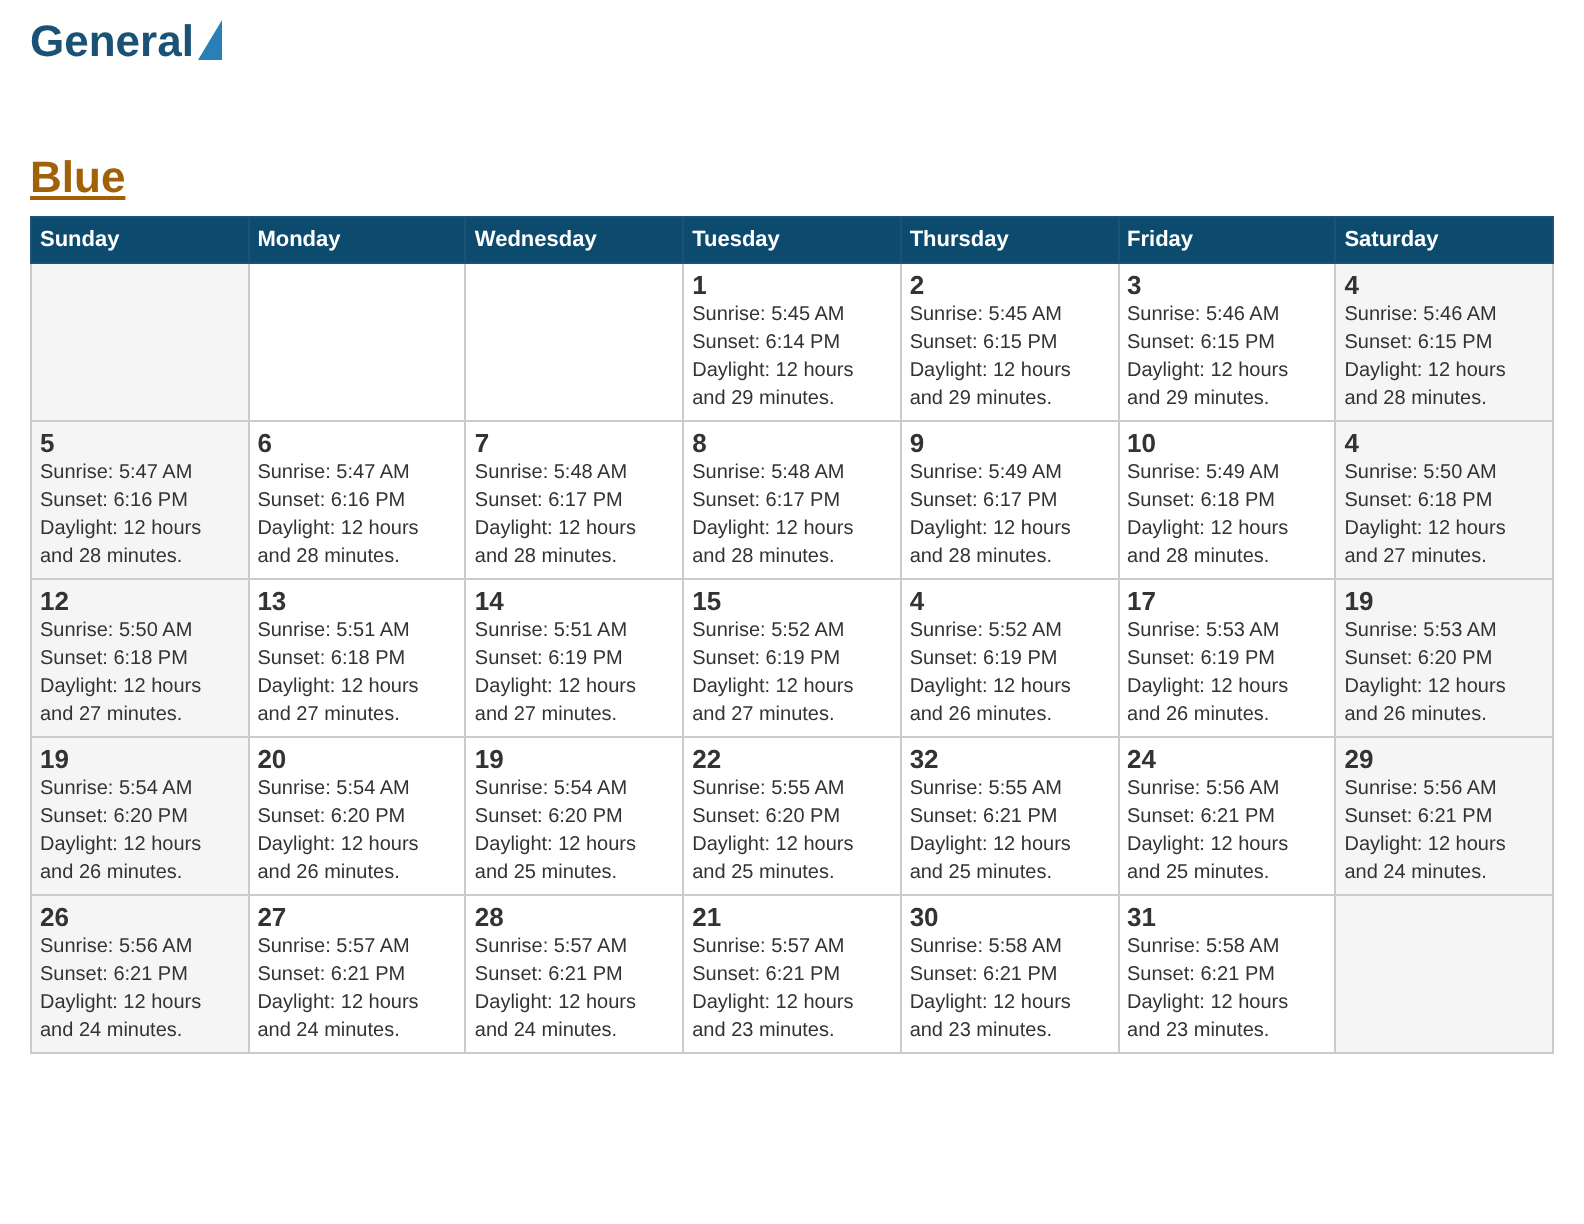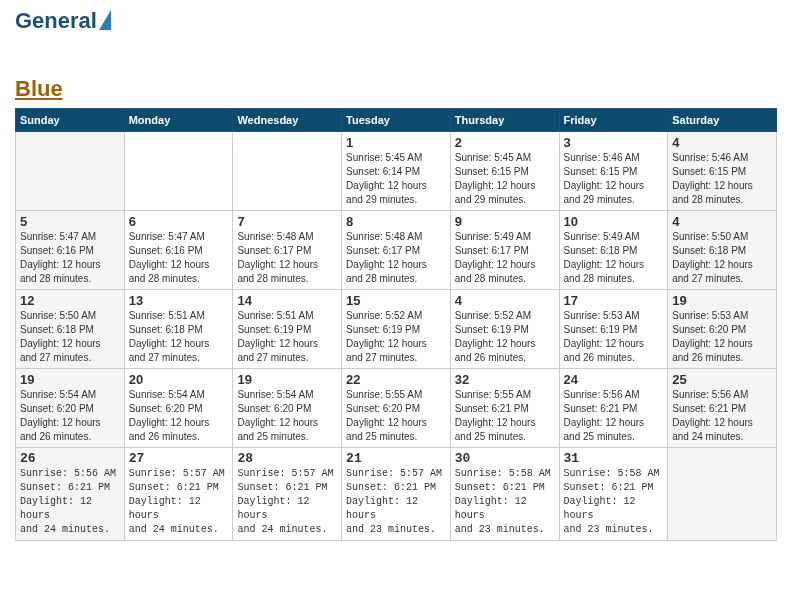--- a/index.html
+++ b/index.html
@@ -86,21 +86,20 @@
       display: block;
       margin-bottom: 1px;
     }
     .day-info {
       font-size: 10px;
       line-height: 1.4;
       color: #333;
     }
     tr:last-child td {
       height: 68px;
-      font-family: Liberation Mono, monospace;
     }
   </style>
 </head>
 <body>
 
 <div class="container">
   <div class="header">
     <div class="logo">
       <div style="display:flex;flex-direction:column;align-items:flex-start;gap:46px;">
         <div style="display:flex;align-items:center;">
@@ -229,21 +228,21 @@
           </td>
           <td>
             <span class="day-num">32</span>
             <div class="day-info">Sunrise: 5:55 AM<br>Sunset: 6:21 PM<br>Daylight: 12 hours<br>and 25 minutes.</div>
           </td>
           <td>
             <span class="day-num">24</span>
             <div class="day-info">Sunrise: 5:56 AM<br>Sunset: 6:21 PM<br>Daylight: 12 hours<br>and 25 minutes.</div>
           </td>
           <td>
-            <span class="day-num">25</span>
+            <span class="day-num">29</span>
             <div class="day-info">Sunrise: 5:56 AM<br>Sunset: 6:21 PM<br>Daylight: 12 hours<br>and 24 minutes.</div>
           </td>
         </tr>
         <tr>
           <td>
             <span class="day-num">26</span>
             <div class="day-info">Sunrise: 5:56 AM<br>Sunset: 6:21 PM<br>Daylight: 12 hours<br>and 24 minutes.</div>
           </td>
           <td>
             <span class="day-num">27</span>

